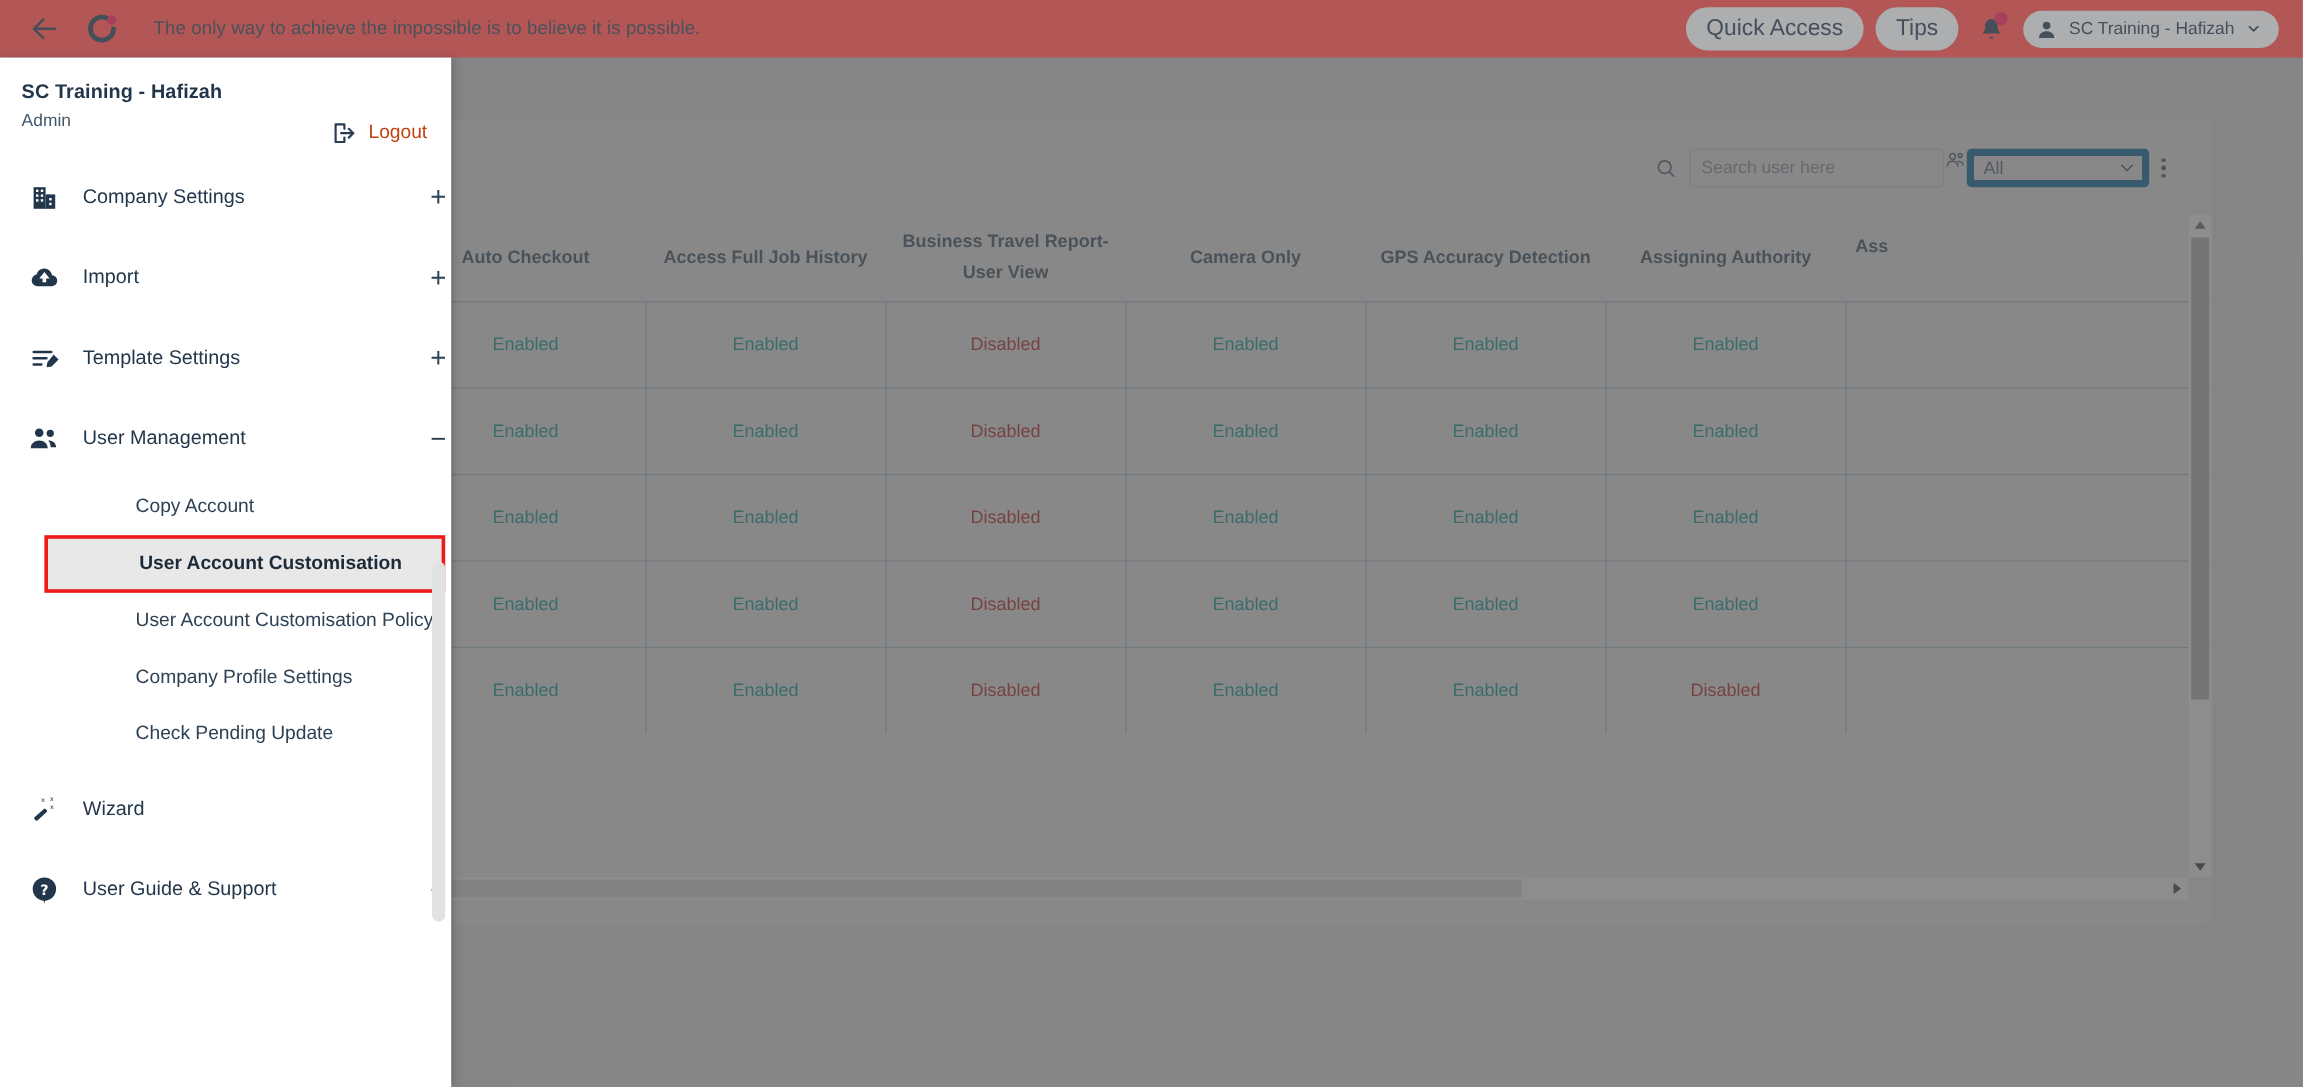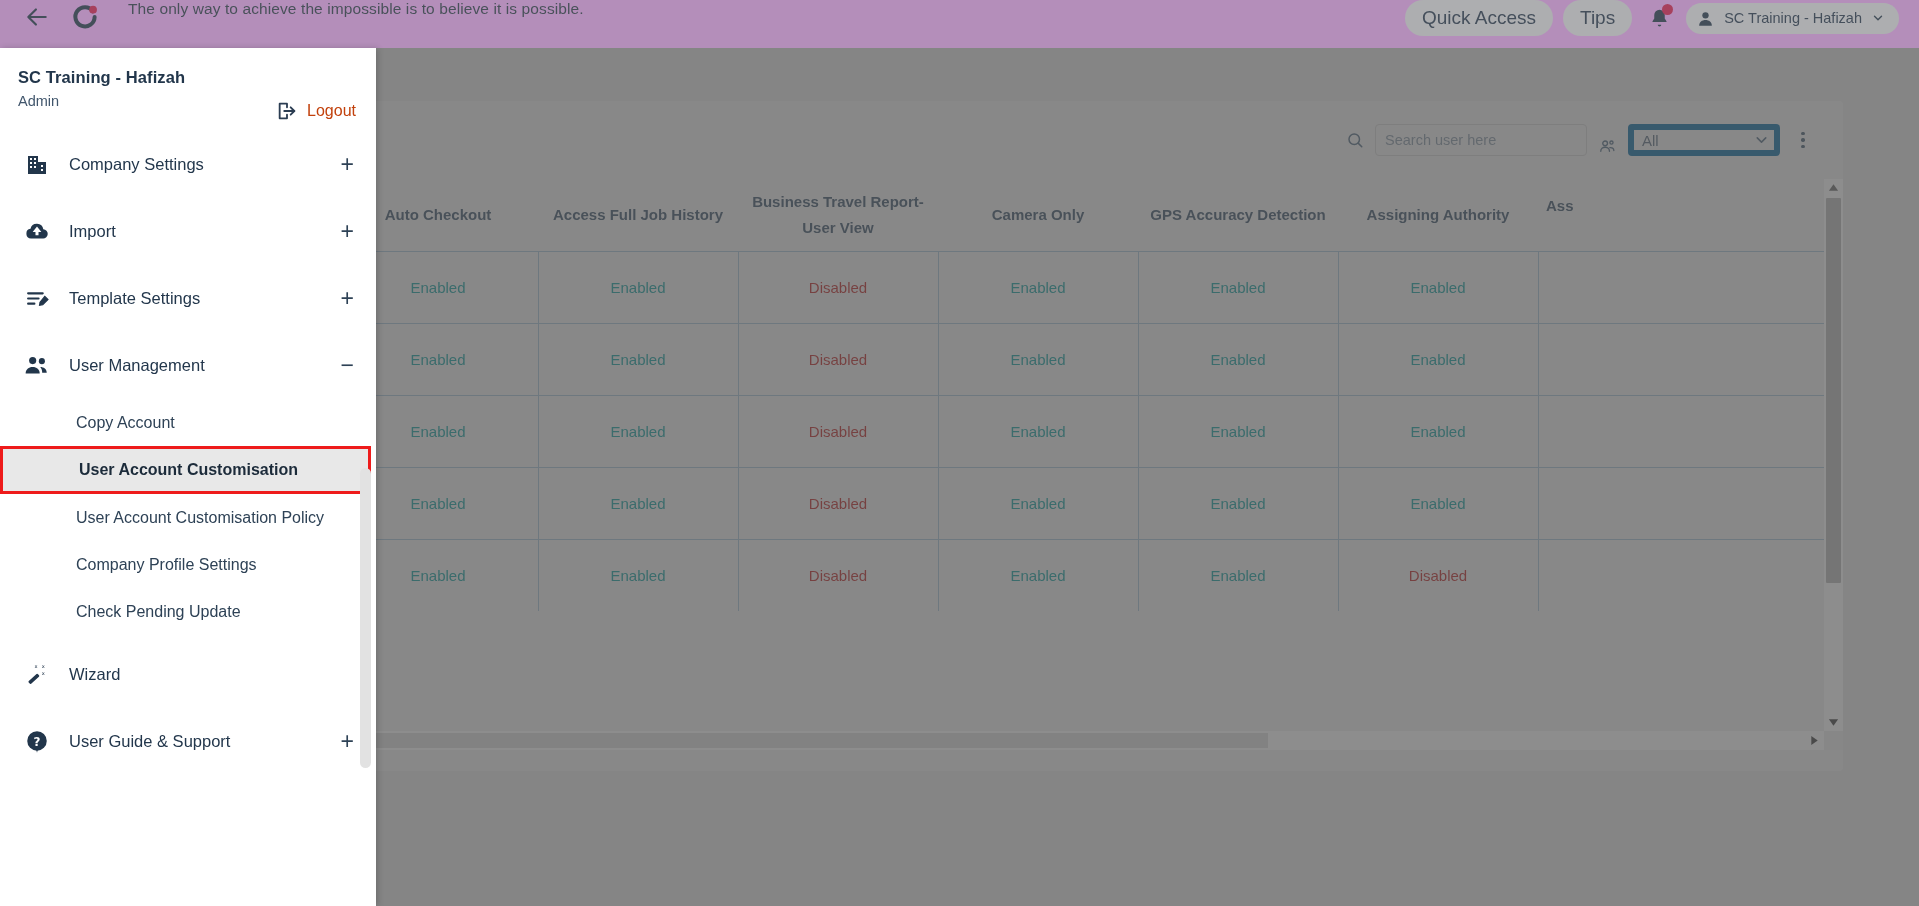--- a/index.html
+++ b/index.html
@@ -13,22 +13,22 @@
   
   #page { position: relative; width: 1919px; height: 906px; background: #9a9a9a; }
 
   
   .app-layer { position: absolute; inset: 0; }
   .dim { position: absolute; inset: 0; background: rgba(110,110,110,0.46); z-index: 40; pointer-events: none; }
 
   
   .topbar {
     position: absolute; top: 0; left: 0; width: 1919px; height: 48px;
-    background: #f0abfc;
-    display: flex; align-items: flex-start;
+    background: #ef4444;
+    display: flex; align-items: center;
     z-index: 10;
   }
   .back-arrow { margin-left: 20px; width: 34px; height: 34px; display: flex; align-items: center; justify-content: center; cursor: pointer; }
   .logo { margin-left: 14px; width: 34px; height: 34px; display: flex; align-items: center; justify-content: center; }
   .tagline {
     margin-left: 26px; font-size: 15.5px; color: #2b3a4a; letter-spacing: .1px;
   }
   .top-right { margin-left: auto; display: flex; align-items: center; gap: 10px; padding-right: 20px; }
   .pill {
     background: #e3e5e9; border-radius: 18px; padding: 7px 17px;
@@ -51,21 +51,21 @@
 
   .card-toolbar {
     position: absolute; left: 0; top: 0; height: 78px; right: 0;
     display: flex; align-items: center; padding: 0 28px;
   }
   .tab-btn {
     border: 1px solid #8e8e8e; border-radius: 5px;
     padding: 9px 16px; font-size: 15px; font-weight: bold; color: #2a3b4d;
     background: transparent; cursor: pointer;
   }
-  .toolbar-right { margin-left: auto; display: flex; align-items: flex-end; gap: 11px; }
+  .toolbar-right { margin-left: auto; display: flex; align-items: flex-start; }
   .search-wrap { display: flex; align-items: center; gap: 11px; }
   .search-input {
     width: 212px; height: 32px; border: 1px solid #8c8c8c; border-radius: 4px;
     background: transparent; padding: 0 9px; font-size: 14.5px;
     color: #3a3a3a; font-family: "Liberation Sans", sans-serif;
   }
   .search-input::placeholder { color: #5c6670; }
   .filter-select {
     width: 152px; height: 32px; border: 6px solid #0c4a6e; border-radius: 4px;
     background: transparent; padding: 0 8px; font-size: 15px; color: #3f4b57;
@@ -125,29 +125,29 @@
     position: absolute; right: 20px; top: 52px;
     display: flex; align-items: center; gap: 9px; cursor: pointer;
     font-size: 16px; color: #c2410c;
   }
   .nav-head {
     background: #eceeef; padding: 13px 18px; font-size: 13px; font-weight: bold;
     color: #3b4b5c; letter-spacing: .6px;
   }
   .nav-list { padding-top: 6px; }
   .nav-item {
-    display: flex; align-items: center; height: 67px; padding: 0 22px 0 22px;
+    display: flex; align-items: center; height: 67px; padding: 0 4px 0 22px;
     cursor: pointer; position: relative;
   }
   .nav-item .ic { width: 30px; display: flex; align-items: center; justify-content: center; flex: 0 0 30px; }
   .nav-item .lbl { margin-left: 17px; font-size: 16.5px; color: #23374c; }
   .nav-item .expander { margin-left: auto; font-size: 23px; color: #2e4256; line-height: 1; font-weight: 300; }
   .sub-item {
     height: 47px; display: flex; align-items: center; padding-left: 76px;
-    font-size: 16px; color: #2e4256; cursor: pointer;
+    font-size: 16px; color: #2e4256; cursor: pointer; margin-left: 37px;
   }
   .sub-item.active {
     background: #e8e8e8; font-weight: bold; color: #1c2b3a;
     border: 3px solid #ee1b1b; height: 48px;
     margin-right: 5px;
   }
   
   .drawer-scroll {
     position: absolute; right: 5px; top: 420px; width: 11px; height: 300px;
     background: #e2e2e2; border-radius: 6px; z-index: 61;

